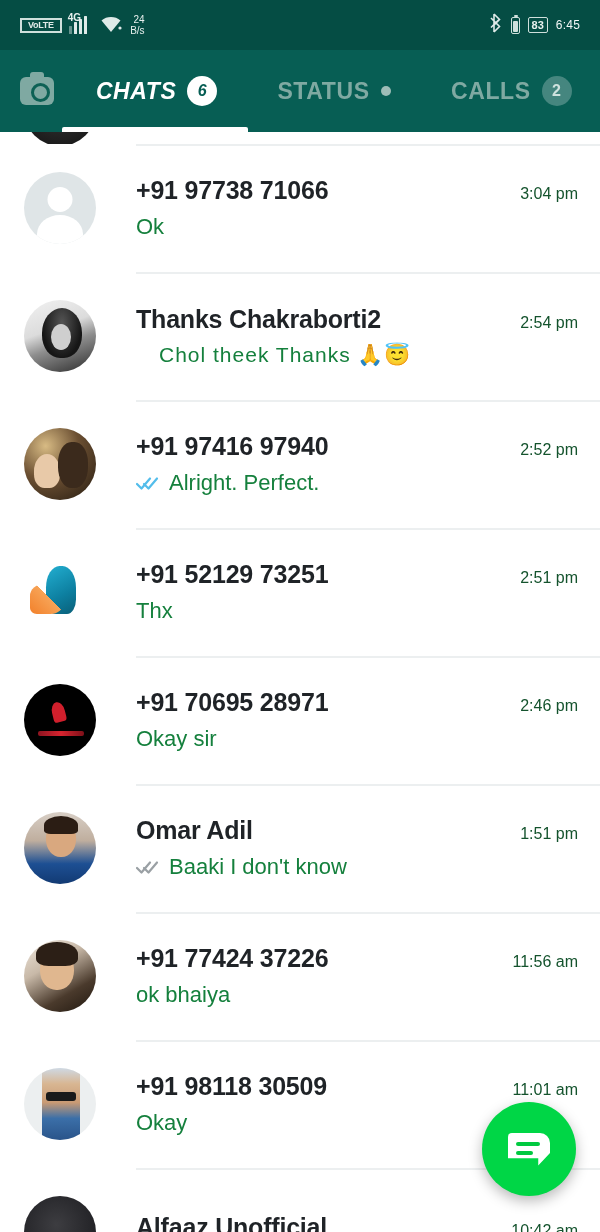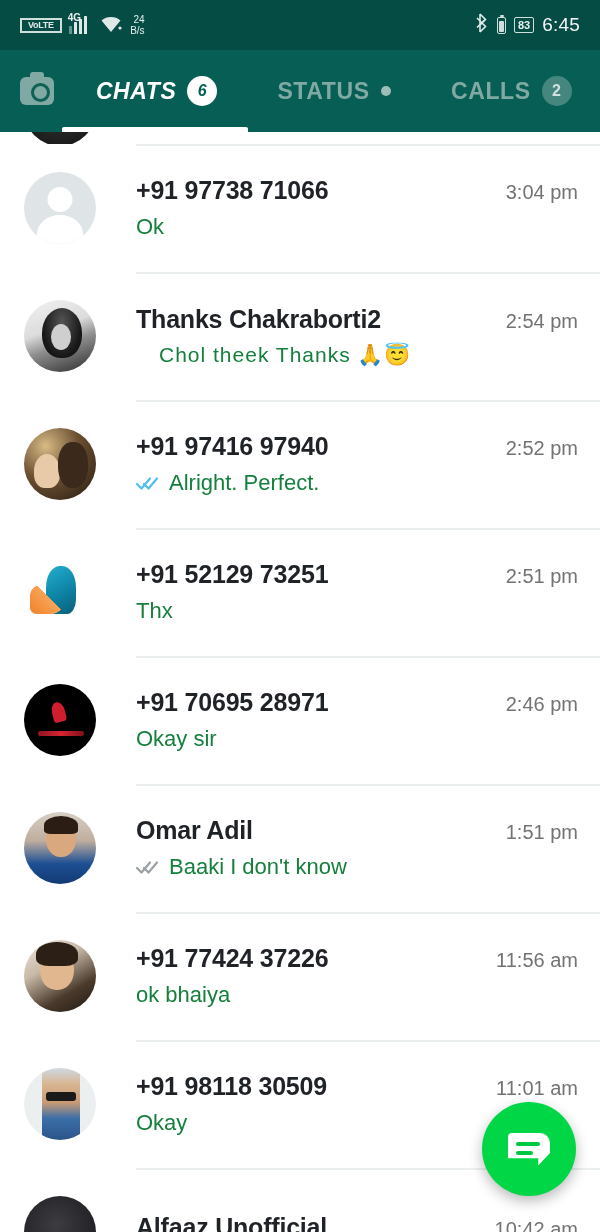--- a/index.html
+++ b/index.html
@@ -33,21 +33,21 @@
   .sig i:nth-child(5){height:18px}
   .sig .g4{ position:absolute; top:-4px; left:-1px; font-size:10px; font-weight:bold;}
   .rate{ font-size:10px; line-height:11px; text-align:right;}
   .batt-pct{
     border:1.5px solid #cfe0dc; border-radius:2px;
     font-size:11px; font-weight:bold; padding:0 3px; line-height:14px;
   }
   .batt-sm{ width:9px;height:17px;border:1.5px solid #cfe0dc;border-radius:2px;position:relative;}
   .batt-sm::before{content:"";position:absolute;top:-3px;left:2px;width:4px;height:2px;background:#cfe0dc;border-radius:1px;}
   .batt-sm::after{content:"";position:absolute;left:1px;right:1px;bottom:1px;height:70%;background:#cfe0dc;border-radius:1px;}
-  .clock{ font-size:19px; letter-spacing:.2px; color:#f2f7f6;}
+  .clock{ font-size:12px; letter-spacing:.2px; color:#f2f7f6;}
 
   
   .appbar{
     height:82px; background:#075e54;
     display:flex; align-items:center; position:relative;
   }
   .camera-tab{
     width:62px; display:flex; align-items:center; justify-content:center;
     flex:0 0 62px; margin-left:6px;
   }
@@ -99,21 +99,21 @@
     position:relative;
   }
   .divider{
     position:absolute; left:0; right:0; top:0; height:1.5px; background:#eceff0;
   }
   .toprow{ display:flex; align-items:baseline; }
   .title{
     font-size:25px; font-weight:bold; color:#1f2327; letter-spacing:-.2px;
     white-space:nowrap;
   }
-  .time{ margin-left:auto; font-size:20px; color:#737373; white-space:nowrap; padding-left:10px;}
+  .time{ margin-left:auto; font-size:16px; color:#14532d; white-space:nowrap; padding-left:10px;}
   .sub{
     margin-top:9px; font-size:22px; color:#15803d;
     display:flex; align-items:center; gap:7px; white-space:nowrap;
   }
   .ticks{ display:inline-block; position:relative; width:26px; height:16px; flex:0 0 26px;}
   .ticks svg{ position:absolute; left:0; top:0; }
 
   
   .fab{
     position:absolute; right:24px; bottom:36px;

